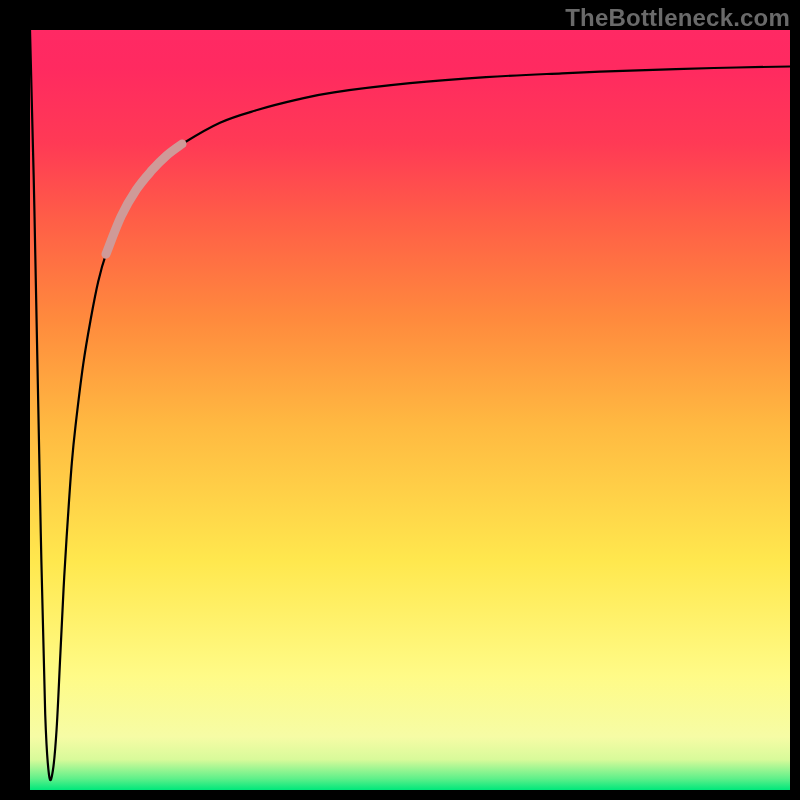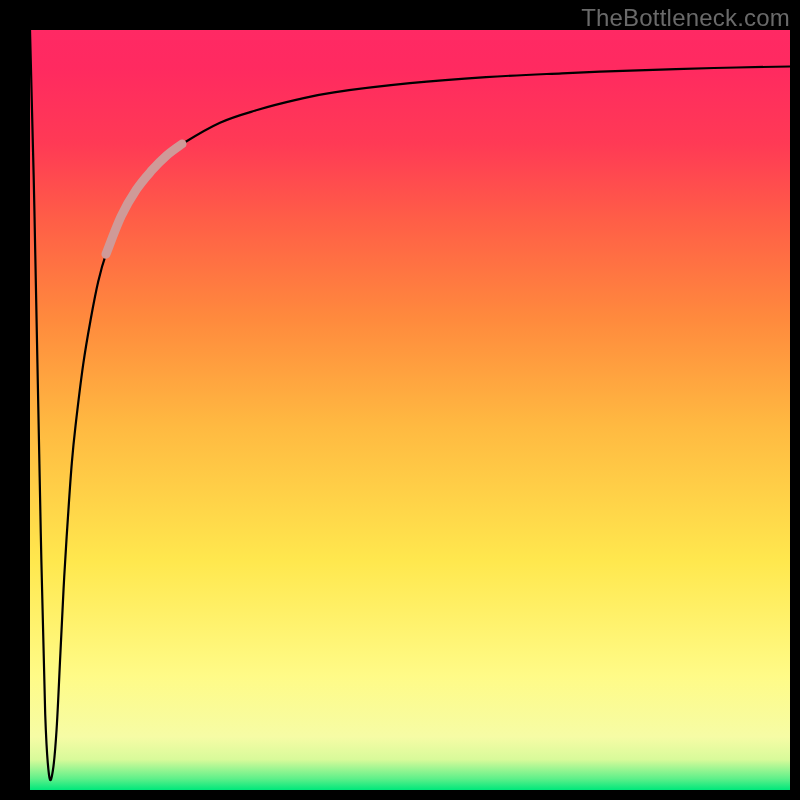--- a/index.html
+++ b/index.html
@@ -16,21 +16,21 @@
     width: 800px;
     height: 800px;
     background: #000;
   }
   .watermark {
     position: absolute;
     top: 4px;
     right: 10px;
     color: #6a6a6a;
     font-size: 24px;
-    font-weight: 400;
+    font-weight: 700;
     letter-spacing: 0.2px;
     z-index: 50;
   }
   .plot {
     position: absolute;
     left: 30px;
     top: 30px;
     width: 760px;
     height: 760px;
     overflow: hidden;

